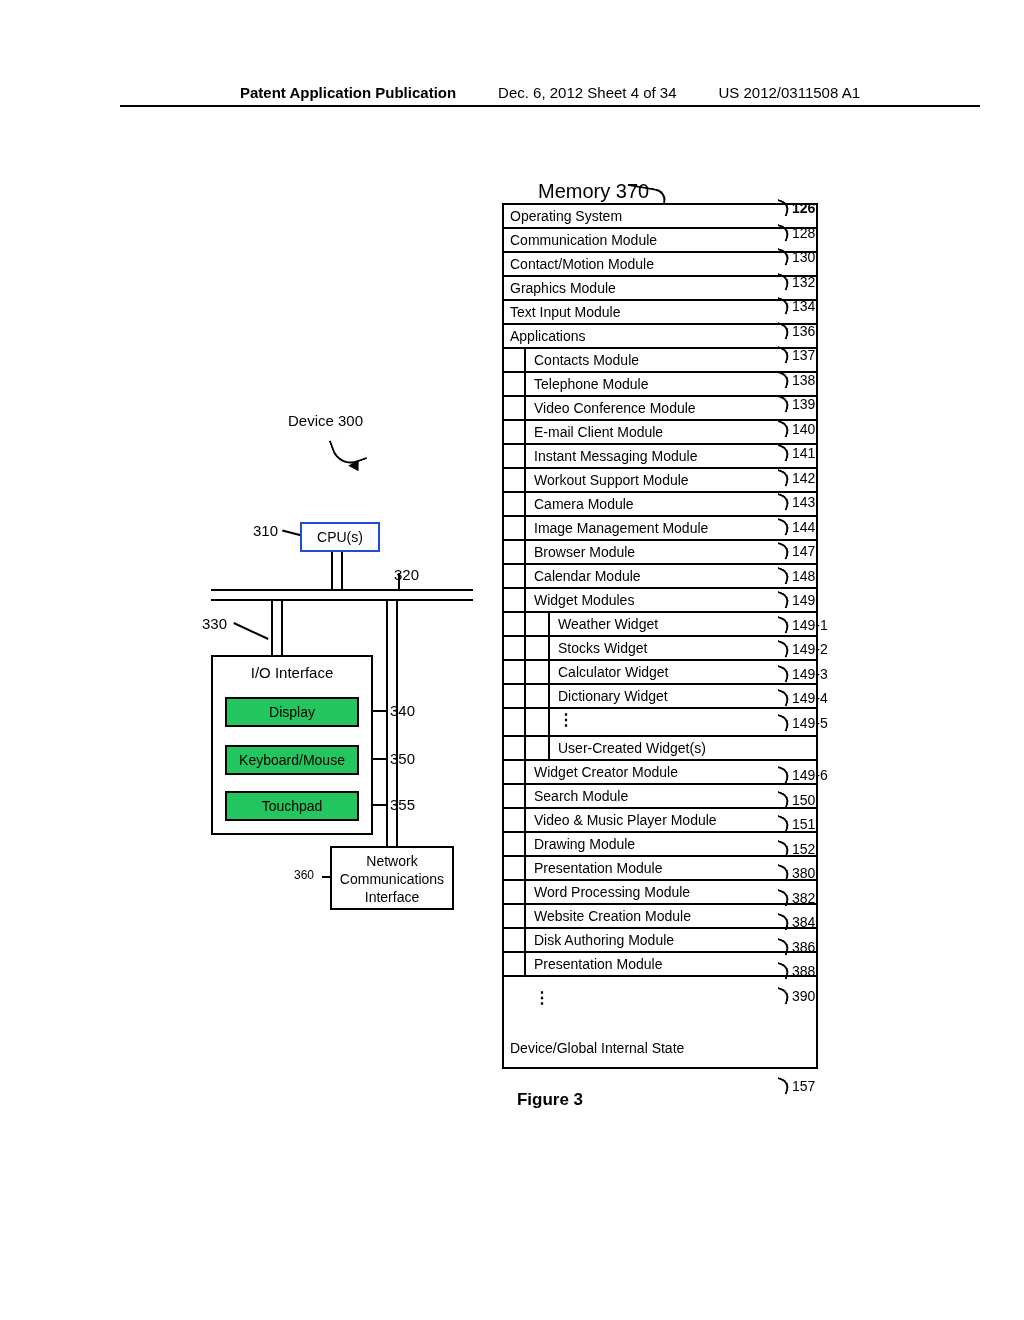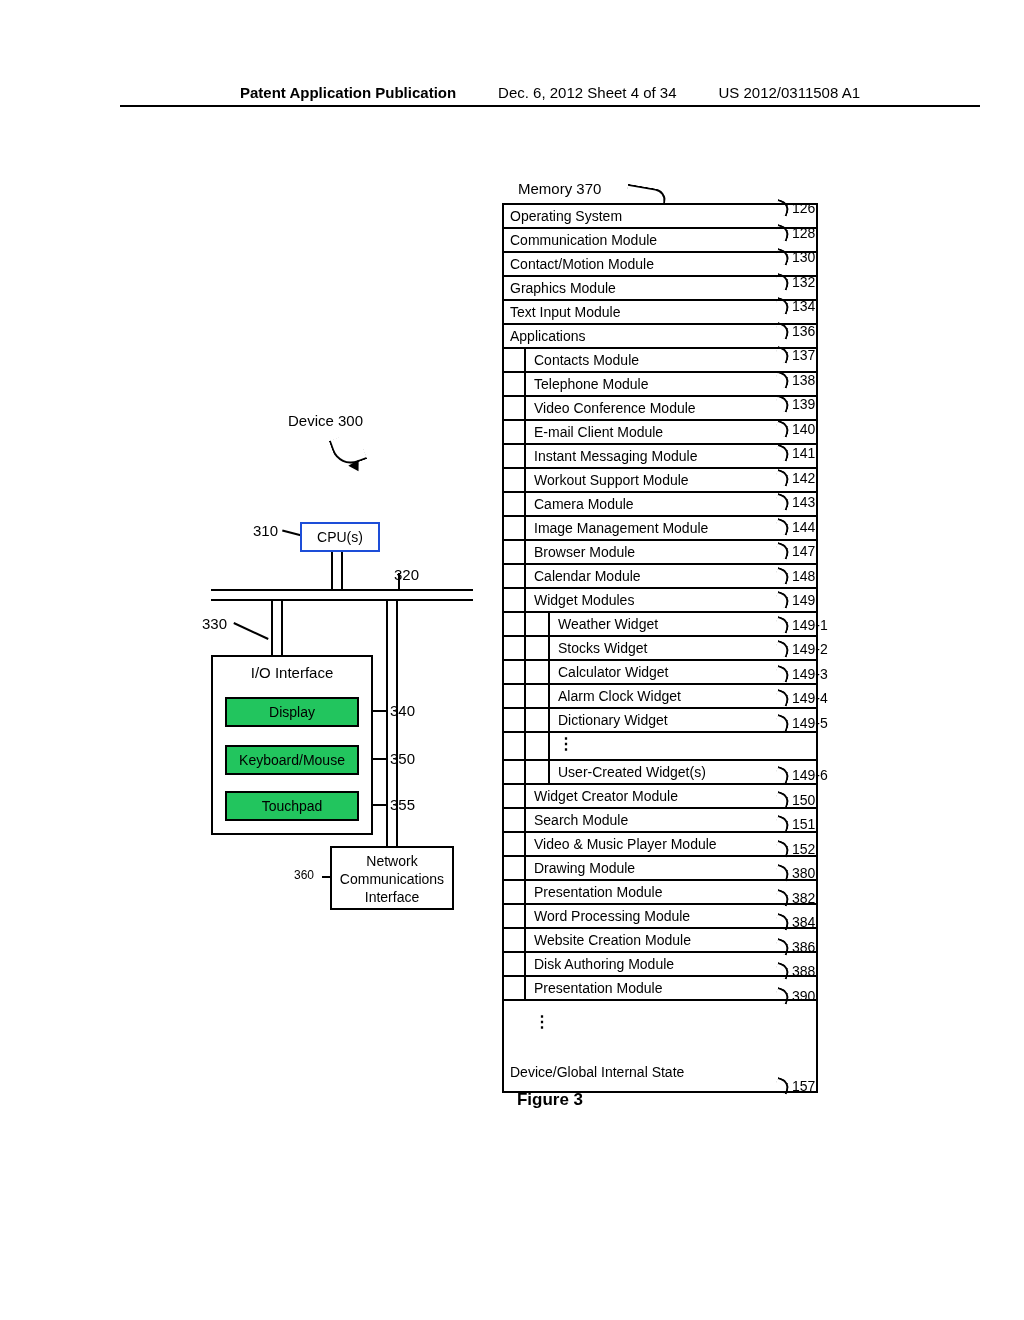--- a/index.html
+++ b/index.html
@@ -122,22 +122,22 @@
     text-align: center;
     font-size: 14px;
     line-height: 18px;
     padding-top: 4px;
     background: #fff;
   }
   .ref-360 { position: absolute; top: 868px; left: 256px; font-size: 12px; }
   
   .mem-label {
     position: absolute;
-    top: 180px; left: 480px;
-    font-size: 15px;
+    top: 180px; left: 500px;
+    font-size: 20px;
   }
   .mem-stack {
     position: absolute;
     top: 203px; left: 464px;
     width: 316px;
   }
   .mem-stack .row {
     border: 2px solid #000;
     border-top: none;
     font-size: 14px;
@@ -306,39 +306,38 @@
       <div class="row ind1">Instant Messaging Module</div>
       <div class="row ind1">Workout Support Module</div>
       <div class="row ind1">Camera Module</div>
       <div class="row ind1">Image Management Module</div>
       <div class="row ind1">Browser Module</div>
       <div class="row ind1">Calendar Module</div>
       <div class="row ind1">Widget Modules</div>
       <div class="row ind2">Weather Widget</div>
       <div class="row ind2">Stocks Widget</div>
       <div class="row ind2">Calculator Widget</div>
-      <div class="row ind2">Alarm Clock Widget</div>
       <div class="row ind2">Dictionary Widget</div>
       <div class="gap"><span class="vdots">⋮</span></div>
       <div class="row ind2">User-Created Widget(s)</div>
       <div class="row ind1">Widget Creator Module</div>
       <div class="row ind1">Search Module</div>
       <div class="row ind1">Video &amp; Music Player Module</div>
       <div class="row ind1">Drawing Module</div>
       <div class="row ind1">Presentation Module</div>
       <div class="row ind1">Word Processing  Module</div>
       <div class="row ind1">Website Creation Module</div>
       <div class="row ind1">Disk Authoring Module</div>
       <div class="row ind1">Presentation Module</div>
       <div class="tailgap"><span class="vdots" style="position:relative; top:10px;">⋮</span></div>
       <div class="row" style="min-height: 32px;">Device/Global Internal State</div>
     </div>
 
   <div class="refcol" id="refcol">
-      <div class="r" style="top: -4px;"><span class="curve"></span>126</div>
+      <div class="r" style="top: -4px; font-weight: bold;"><span class="curve"></span>126</div>
       <div class="r" style="top: 20.5px;"><span class="curve"></span>128</div>
       <div class="r" style="top: 45px;"><span class="curve"></span>130</div>
       <div class="r" style="top: 69.5px;"><span class="curve"></span>132</div>
       <div class="r" style="top: 94px;"><span class="curve"></span>134</div>
       <div class="r" style="top: 118.5px;"><span class="curve"></span>136</div>
       <div class="r" style="top: 143px;"><span class="curve"></span>137</div>
       <div class="r" style="top: 167.5px;"><span class="curve"></span>138</div>
       <div class="r" style="top: 192px;"><span class="curve"></span>139</div>
       <div class="r" style="top: 216.5px;"><span class="curve"></span>140</div>
       <div class="r" style="top: 241px;"><span class="curve"></span>141</div>

